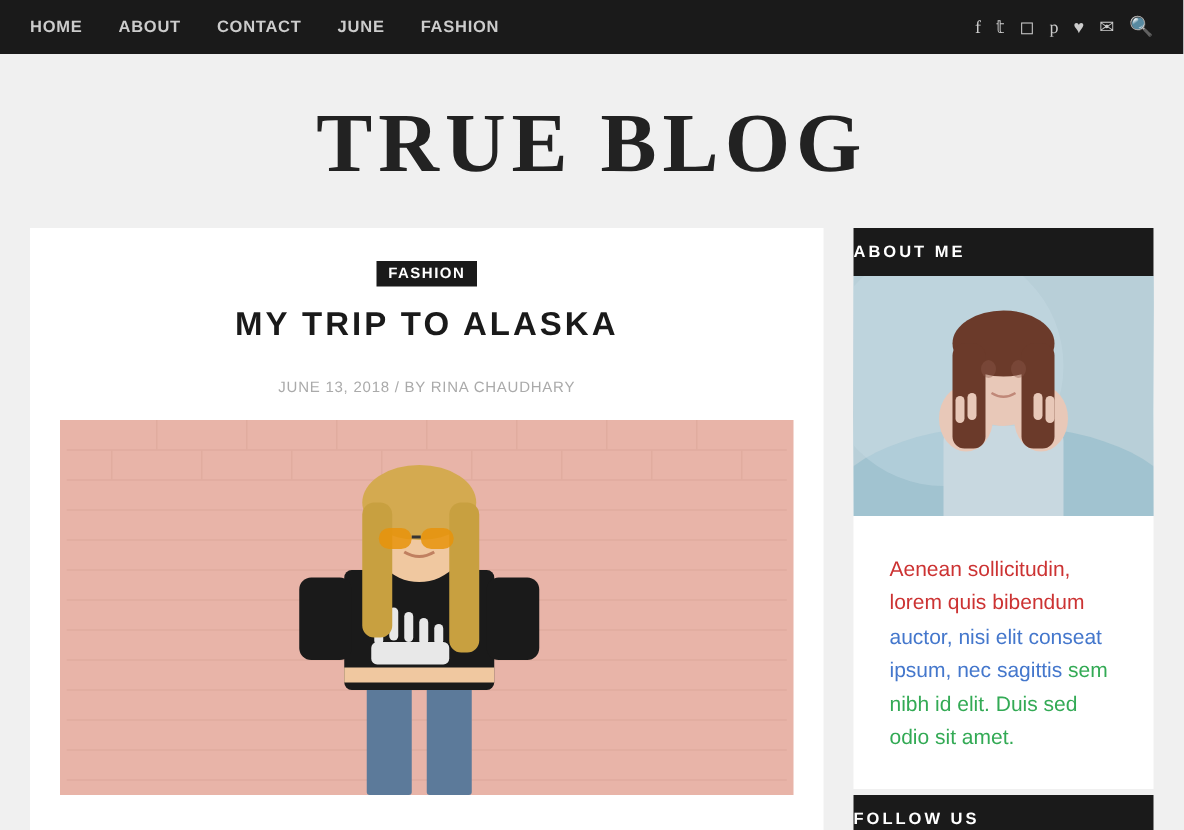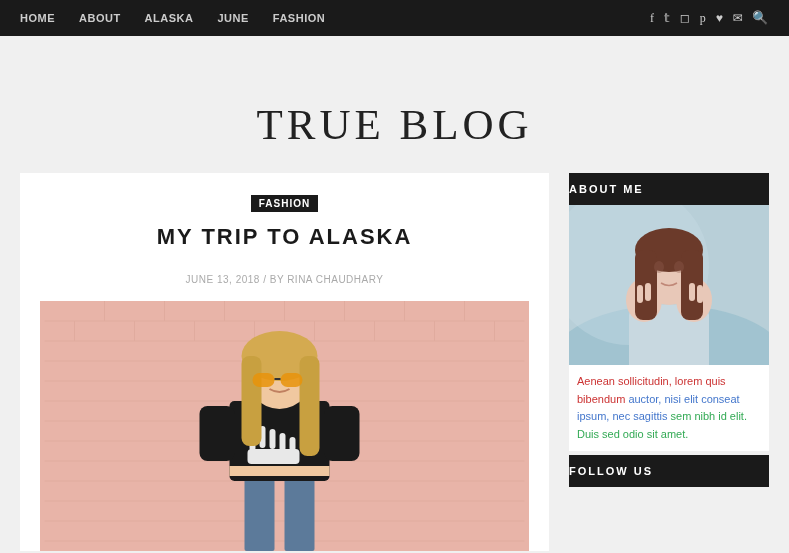--- a/index.html
+++ b/index.html
@@ -29,25 +29,24 @@
     .search-icon-nav { color: #ccc; font-size: 13px; cursor: pointer; }
 
     
     .site-header {
       background: #f0f0f0;
       text-align: center;
       padding: 28px 0 24px;
     }
     .site-title {
       font-family: 'Georgia', serif;
-      font-size: 43px;
-      font-weight: normal;
+      font-size: 56px;
+      font-weight: bold;
       letter-spacing: 4px;
       color: #222;
-      margin-top: 36px;
     }
 
     
     .main-layout {
       display: flex;
       gap: 20px;
       padding: 0 20px 20px;
       max-width: 789px;
     }
 
@@ -121,35 +120,35 @@
 
     .about-image {
       width: 100%;
       height: 160px;
       background: linear-gradient(160deg, #b0c8d4 0%, #8ab0c0 40%, #c5d8e0 70%, #a0bfcc 100%);
       position: relative;
       overflow: hidden;
     }
 
     .about-text {
-      padding: 8px;
-      font-family: Arial, sans-serif;
-      font-size: 11px;
+      padding: 24px;
+      font-family: Arial, sans-serif;
+      font-size: 14px;
       line-height: 1.6;
       color: #555;
     }
   </style>
 </head>
 <body>
 
 <nav>
   <div class="nav-left">
     <a class="nav-item">HOME</a>
     <a class="nav-item">ABOUT</a>
-    <a class="nav-item">ALASKA</a>
+    <a class="nav-item">CONTACT</a>
     <a class="nav-item">JUNE</a>
     <a class="nav-item">FASHION</a>
   </div>
   <div class="nav-right">
     <span class="social-icon">f</span>
     <span class="social-icon">𝕥</span>
     <span class="social-icon">◻</span>
     <span class="social-icon">p</span>
     <span class="social-icon">♥</span>
     <span class="social-icon">✉</span>

